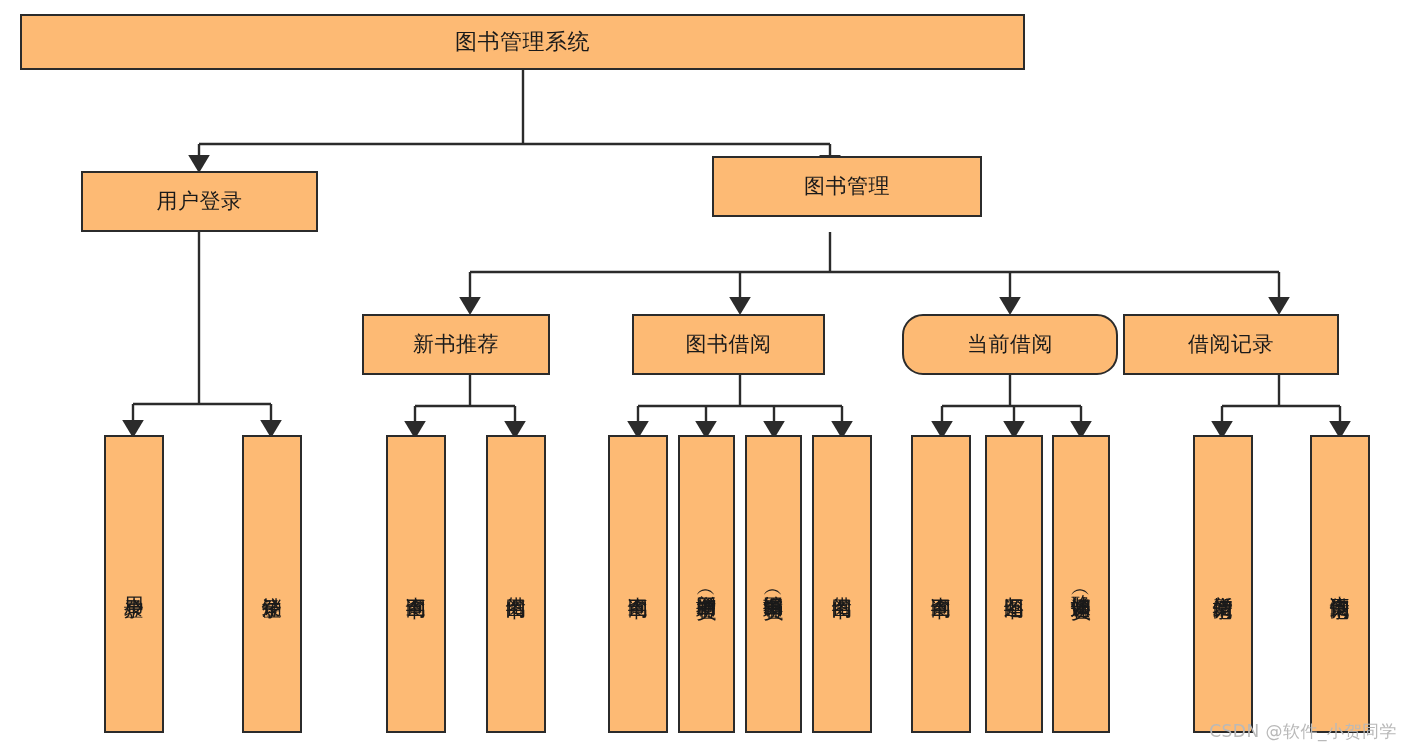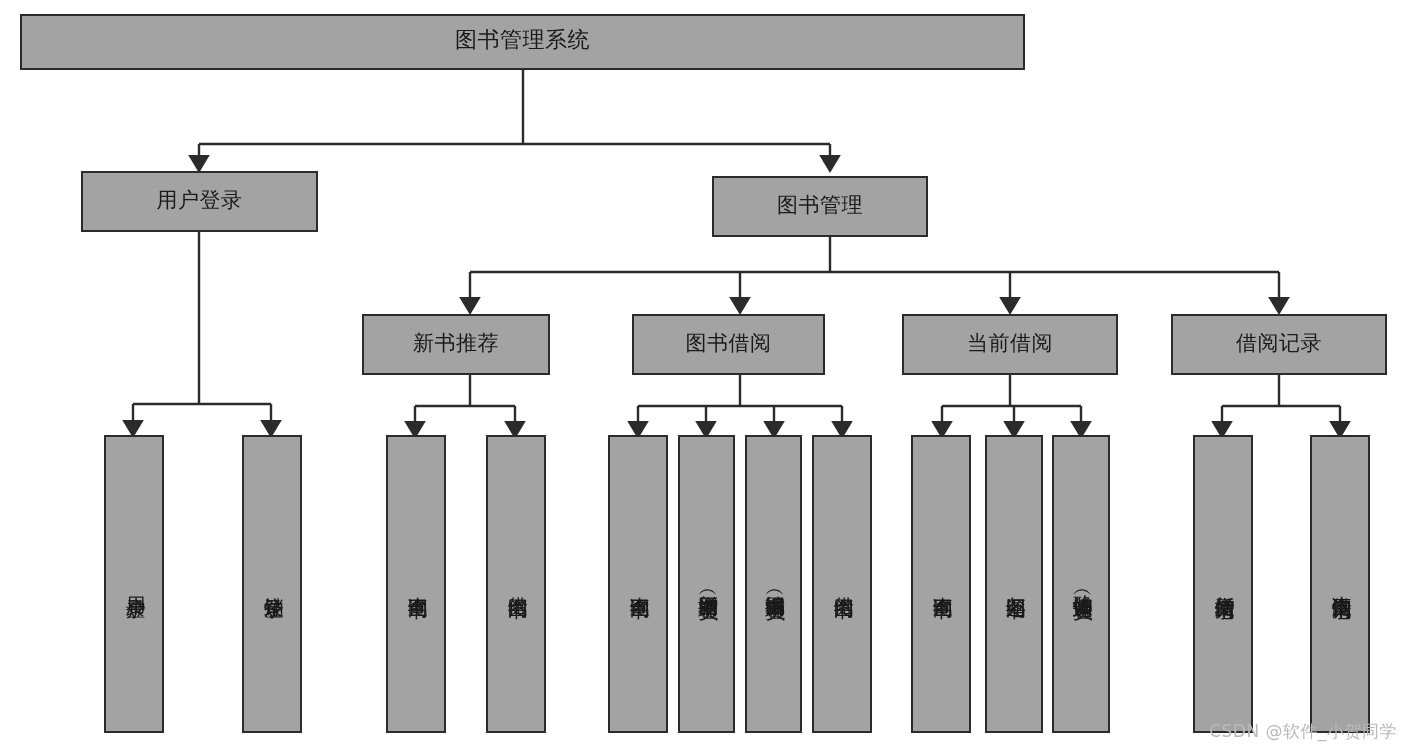--- a/index.html
+++ b/index.html
@@ -22,26 +22,25 @@
     left: 0;
     top: 0;
     width: 1405px;
     height: 747px;
     pointer-events: none;
   }
   .node {
     position: absolute;
     box-sizing: border-box;
     border: 2.5px solid #2b2b2b;
-    background: #a3a3a3;
+    background: #fdba74;
     display: flex;
     align-items: center;
     justify-content: center;
     color: #1a1a1a;
-    font-family: Liberation Mono, monospace;
   }
   .node .lbl {
     display: block;
     line-height: 1.0;
     white-space: nowrap;
     letter-spacing: 0.5px;
   }
   
   .node.h .lbl {
     font-size: 21px;
@@ -132,34 +131,34 @@
     </g>
   </svg>
 
   <div class="node h root" style="left:20px; top:14px; width:1005px; height:56px;">
     <span class="lbl">图书管理系统</span>
   </div>
 
   <div class="node h" style="left:81px; top:171px; width:237px; height:61px;">
     <span class="lbl">用户登录</span>
   </div>
-  <div class="node h" style="left:712px; top:176px; width:216px; height:61px;">
+  <div class="node h" style="left:712px; top:156px; width:270px; height:61px;">
     <span class="lbl">图书管理</span>
   </div>
 
   <div class="node h" style="left:362px; top:314px; width:188px; height:61px;">
     <span class="lbl">新书推荐</span>
   </div>
   <div class="node h" style="left:632px; top:314px; width:193px; height:61px;">
     <span class="lbl">图书借阅</span>
   </div>
-  <div class="node h" style="left:902px; top:314px; width:216px; height:61px;">
+  <div class="node h" style="left:902px; top:314px; width:216px; height:61px;border-radius:21px;">
     <span class="lbl">当前借阅</span>
   </div>
-  <div class="node h" style="left:1171px; top:314px; width:216px; height:61px;">
+  <div class="node h" style="left:1123px; top:314px; width:216px; height:61px;">
     <span class="lbl">借阅记录</span>
   </div>
 
   <div class="node v" style="left:104px; top:435px; width:60px; height:298px;">
     <span class="lbl">用户登录</span>
   </div>
   <div class="node v" style="left:242px; top:435px; width:60px; height:298px;">
     <span class="lbl">注销登录</span>
   </div>
 

